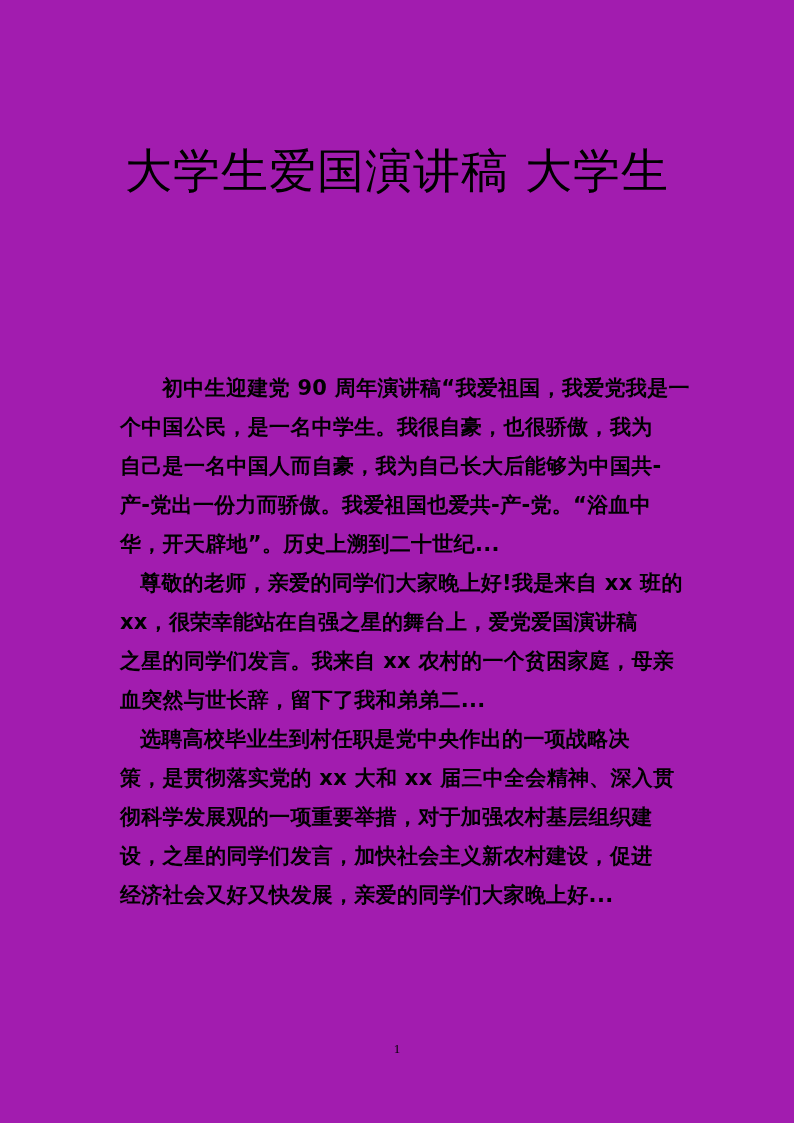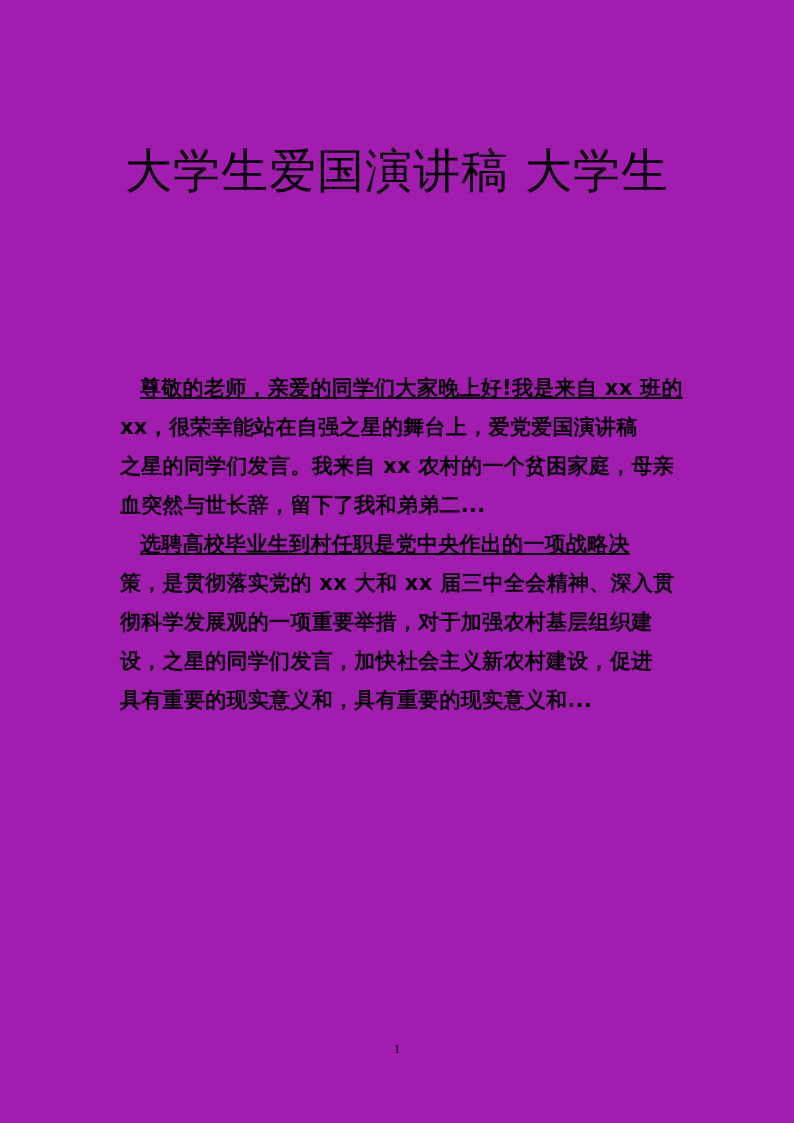--- a/index.html
+++ b/index.html
@@ -48,21 +48,21 @@
       line-height: 39px;
     }
     .para { margin: 0; }
     .line-row {
       display: block;
       white-space: nowrap;
       height: 39px;
       letter-spacing: 0.3px;
     }
     .indent-2 { padding-left: 42px; }
-    .indent-1 { padding-left: 20px; text-decoration: underline; }
+    .indent-1 { padding-left: 20px; }
     .page-number {
       position: absolute;
       left: 0;
       width: 794px;
       top: 1041px;
       text-align: center;
       font-family: "Liberation Serif", "DejaVu Serif", serif;
       font-size: 13px;
       line-height: 16px;
     }
@@ -71,33 +71,40 @@
 <body>
 
 <div class="page">
 
   <h1 class="title">
     <span class="line">大学生爱国演讲稿 大学生</span>
   </h1>
 
   <div class="body-text">
 
+    <div class="para">
+      <span class="line-row indent-2">初中生迎建党 90 周年演讲稿“我爱祖国，我爱党我是一</span>
+      <span class="line-row">个中国公民，是一名中学生。我很自豪，也很骄傲，我为</span>
+      <span class="line-row">自己是一名中国人而自豪，我为自己长大后能够为中国共-</span>
+      <span class="line-row">产-党出一份力而骄傲。我爱祖国也爱共-产-党。“浴血中</span>
+      <span class="line-row">华，开天辟地”。历史上溯到二十世纪...</span>
+    </div>
 
     <div class="para">
       <span class="line-row indent-1">尊敬的老师，亲爱的同学们大家晚上好!我是来自 xx 班的</span>
       <span class="line-row">xx，很荣幸能站在自强之星的舞台上，爱党爱国演讲稿</span>
       <span class="line-row">之星的同学们发言。我来自 xx 农村的一个贫困家庭，母亲</span>
       <span class="line-row">血突然与世长辞，留下了我和弟弟二...</span>
     </div>
 
     <div class="para">
       <span class="line-row indent-1">选聘高校毕业生到村任职是党中央作出的一项战略决</span>
       <span class="line-row">策，是贯彻落实党的 xx 大和 xx 届三中全会精神、深入贯</span>
       <span class="line-row">彻科学发展观的一项重要举措，对于加强农村基层组织建</span>
       <span class="line-row">设，之星的同学们发言，加快社会主义新农村建设，促进</span>
-      <span class="line-row">具有重要的现实意义和，具有重要的现实意义和...</span>
+      <span class="line-row">经济社会又好又快发展，亲爱的同学们大家晚上好...</span>
     </div>
 
   </div>
 
   <div class="page-number">1</div>
 
 </div>
 
 </body></html>

